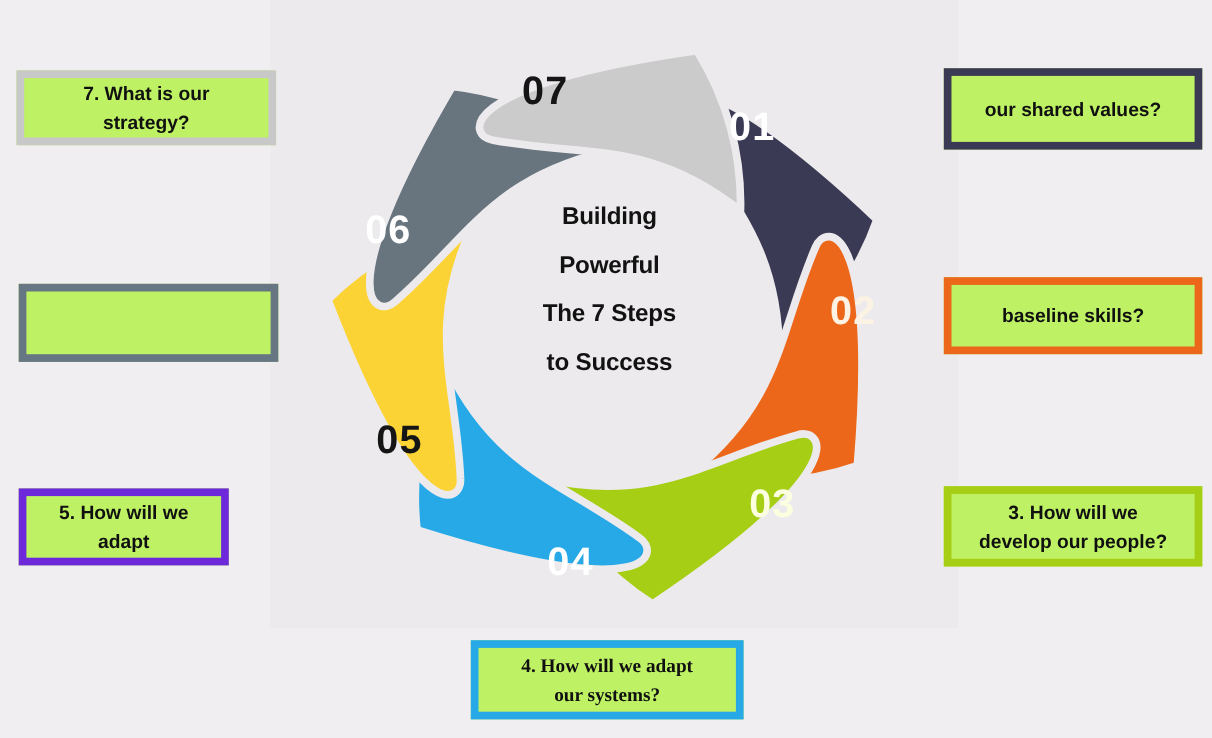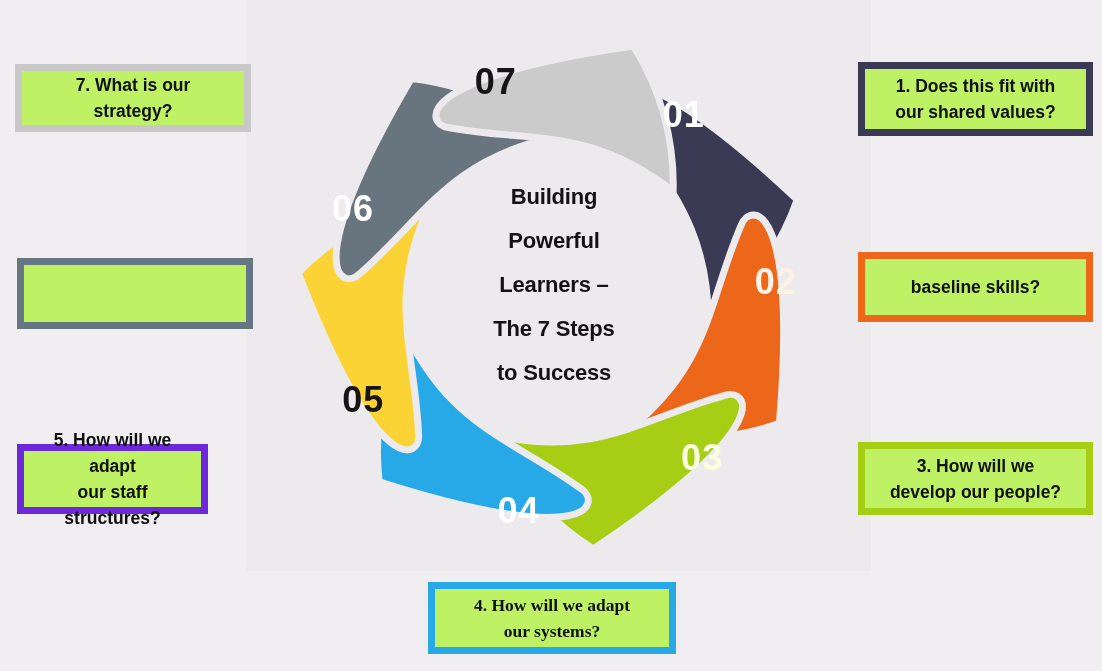--- a/index.html
+++ b/index.html
@@ -100,41 +100,39 @@
         <text x="92.15" y="403.88" text-anchor="middle" class="seg-num" fill="#151515">05</text>
         <text x="81.98" y="213.24" text-anchor="middle" class="seg-num" fill="#ffffff">06</text>
         <text x="224.69" y="86.43" text-anchor="middle" class="seg-num" fill="#151515">07</text>
       </g>
   </svg>
 </div>
 
 <div class="center-text">
   <div>Building</div>
   <div>Powerful</div>
-  <div>Learners –</div>
   <div>The 7 Steps</div>
   <div>to Success</div>
 </div>
 
 <div class="callout" id="callout-7">
   <span>
     <span>7. What is our</span>
     <span>strategy?</span>
   </span>
 </div>
 
 <div class="callout" id="callout-6">
   <span>
   </span>
 </div>
 
 <div class="callout" id="callout-5">
   <span>
     <span>5. How will we adapt</span>
-    <span>our staff structures?</span>
   </span>
 </div>
 
 <div class="callout" id="callout-4">
   <span>
     <span>4. How will we adapt</span>
     <span>our systems?</span>
   </span>
 </div>
 
@@ -146,16 +144,15 @@
 </div>
 
 <div class="callout" id="callout-2">
   <span>
     <span>baseline skills?</span>
   </span>
 </div>
 
 <div class="callout" id="callout-1">
   <span>
-    <span>1. Does this fit with</span>
     <span>our shared values?</span>
   </span>
 </div>
 
 </body></html>

